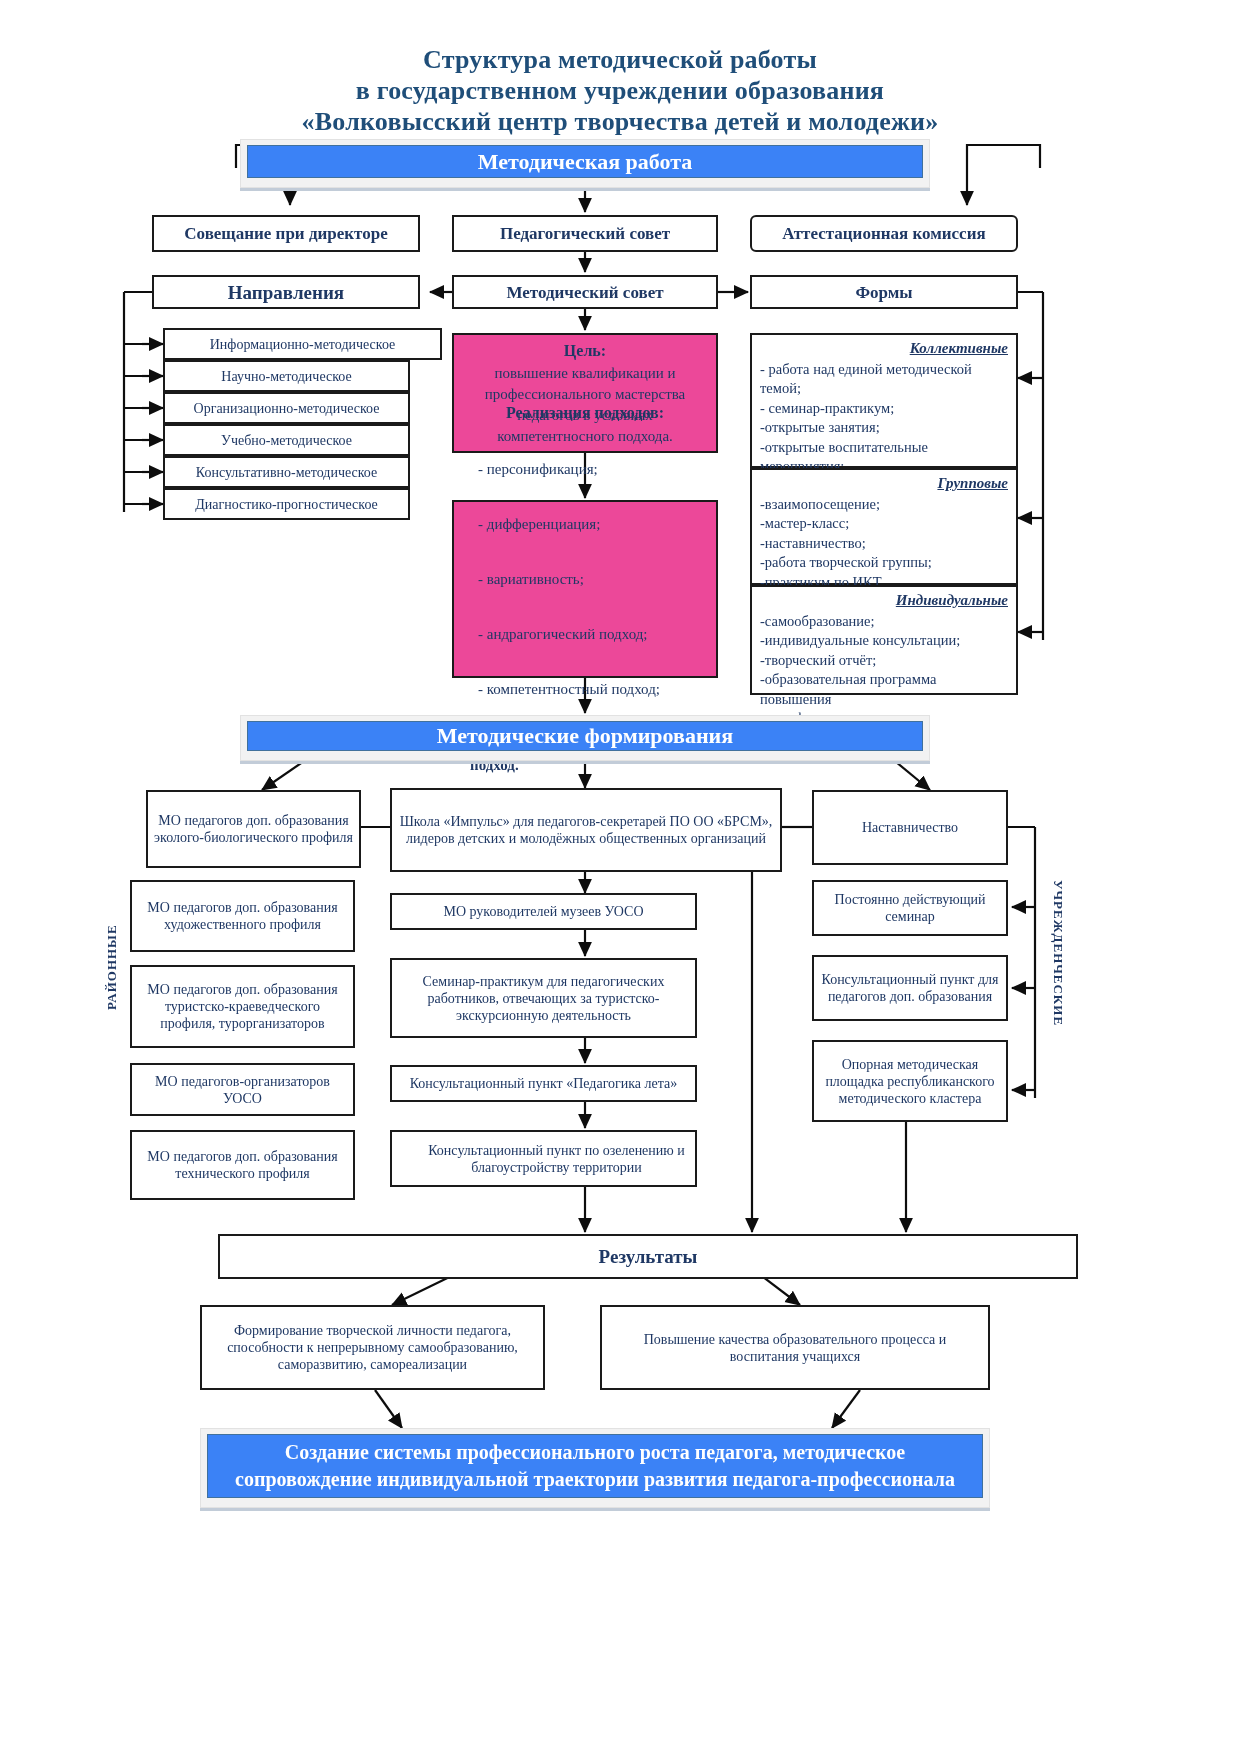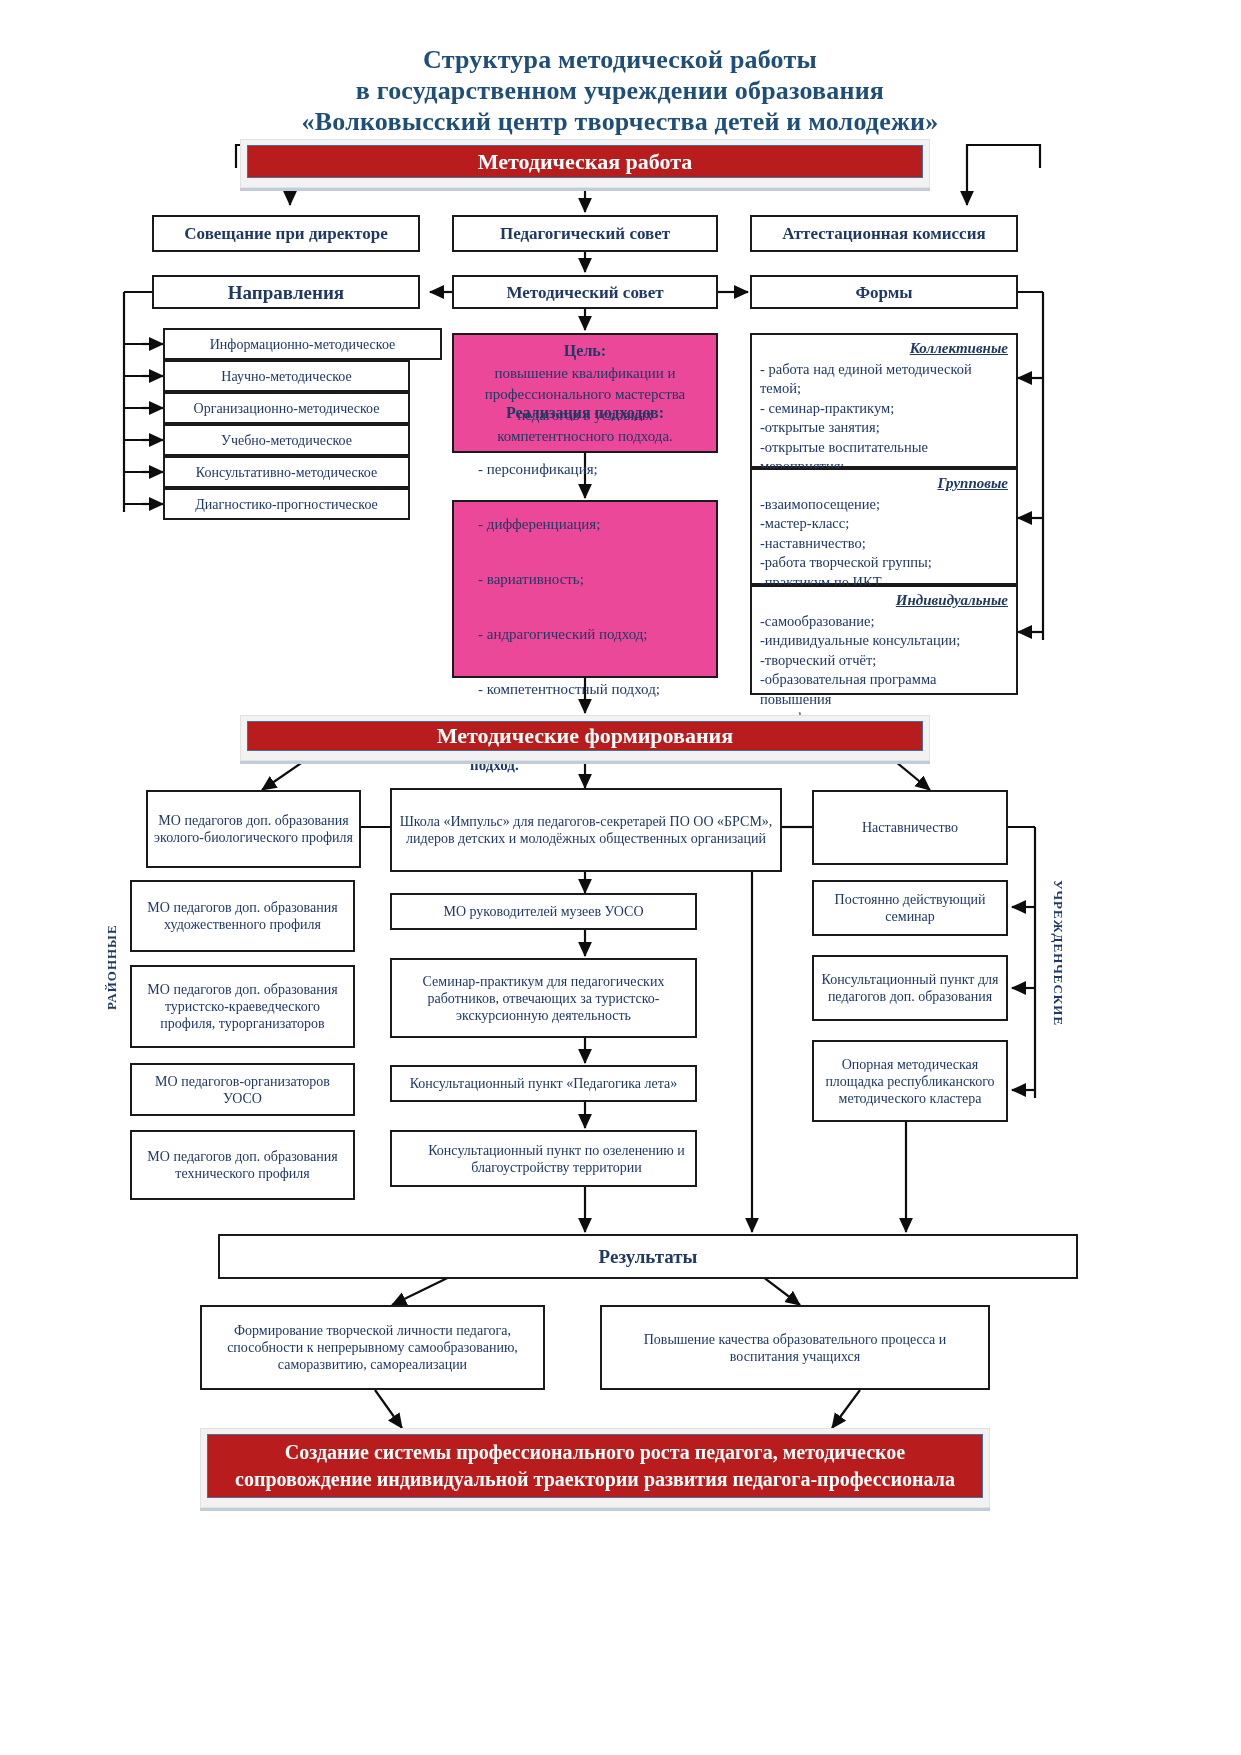--- a/index.html
+++ b/index.html
@@ -18,21 +18,21 @@
   .abs{position:absolute;box-sizing:border-box;}
   .title{
     text-align:center;
     font-weight:bold;
     font-size:26px;
     line-height:31px;
     color:#1f4e79;
     letter-spacing:0.2px;
   }
   .banner{
-    background:#b91c1c;
+    background:#3b82f6;
     border:1px solid #41719c;
     color:#ffffff;
     font-weight:bold;
     display:flex;
     align-items:center;
     justify-content:center;
     text-align:center;
     font-size:22px;
     line-height:26px;
     box-sizing:border-box;
@@ -186,21 +186,21 @@
       <path d="M1035,827 L1035,1098 M1008,827 L1035,827"></path>
     </g>
   </svg>
 
   <div class="abs banner-wrap" style="left:240px;top:139px;width:690px;height:49px;">
     <div class="banner" style="width:100%;height:100%;">Методическая работа</div>
   </div>
 
   <div class="abs box bold" style="left:152px;top:215px;width:268px;height:37px;">Совещание при директоре</div>
   <div class="abs box bold" style="left:452px;top:215px;width:266px;height:37px;">Педагогический совет</div>
-  <div class="abs box bold" style="left:750px;top:215px;width:268px;height:37px;">Аттестационная комиссия</div>
+  <div class="abs box bold" style="left:750px;top:215px;width:268px;height:37px;border-radius:6px;">Аттестационная комиссия</div>
 
   <div class="abs box bold" style="left:152px;top:275px;width:268px;height:34px;font-size:19px;">Направления</div>
   <div class="abs box bold" style="left:452px;top:275px;width:266px;height:34px;">Методический совет</div>
   <div class="abs box bold" style="left:750px;top:275px;width:268px;height:34px;font-size:17px;">Формы</div>
 
   <div class="abs" style="left:163px;top:328px;width:247px;height:192px;">
     <div class="box small" style="position:absolute;left:0;top:0;width:279px;height:32px;">Информационно-методическое</div>
     <div class="box small" style="position:absolute;left:0;top:32px;width:247px;height:32px;">Научно-методическое</div>
     <div class="box small" style="position:absolute;left:0;top:64px;width:247px;height:32px;">Организационно-методическое</div>
     <div class="box small" style="position:absolute;left:0;top:96px;width:247px;height:32px;">Учебно-методическое</div>

